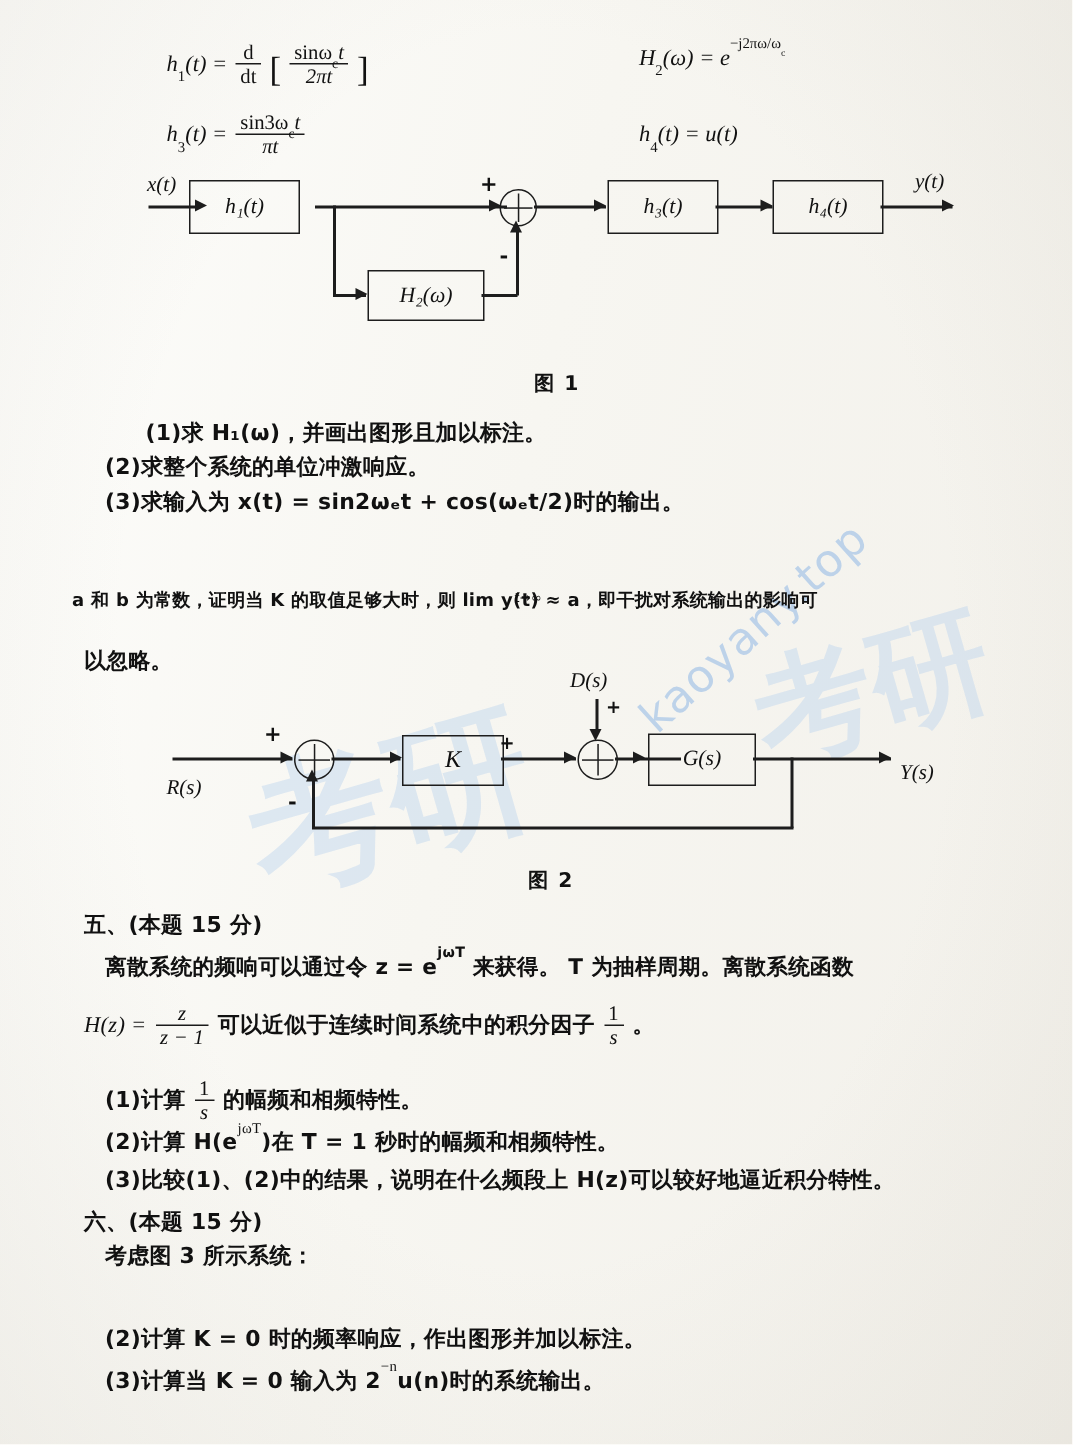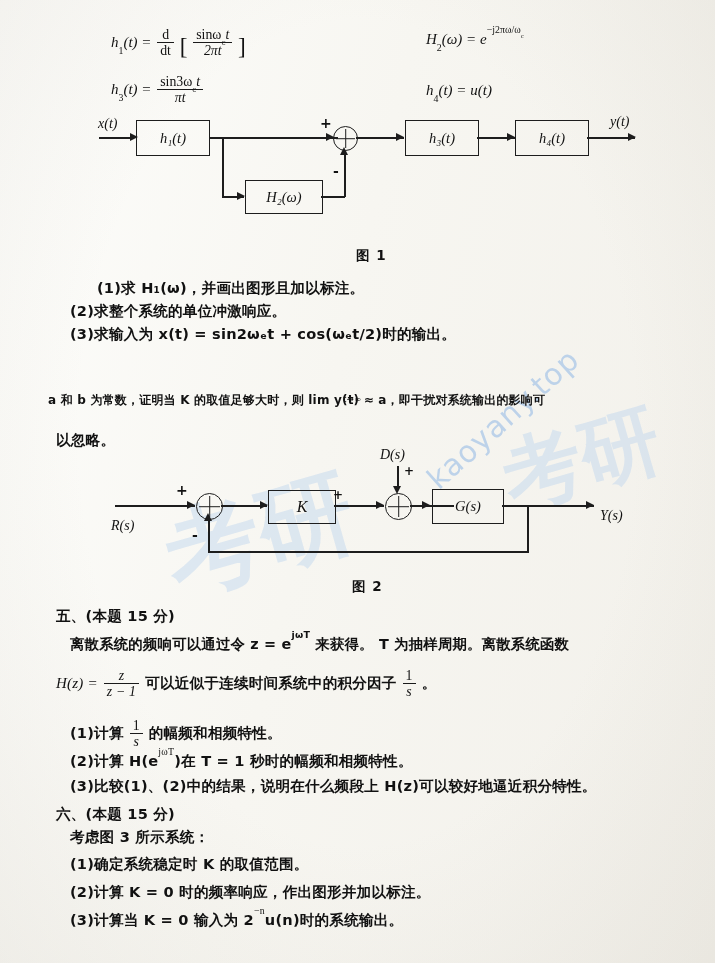--- a/index.html
+++ b/index.html
@@ -200,21 +200,21 @@
       <span class="mi">h</span><sub>4</sub><span class="mi">(t) = u(t)</span>
     </div>
 
     <div class="dgm" style="left:0; top:0; width:715px; height:240px;">
 
       <div class="siglab" style="left:98px; top:116px;">x(t)</div>
 
       <div class="wire h" style="left:99px; top:137px; width:34px;"></div>
       <div class="arrow r" style="left:130px; top:133px;"></div>
 
-      <div class="box" style="left:136px; top:120px; width:72px; height:34px;">
+      <div class="box" style="left:126px; top:120px; width:72px; height:34px;">
         <span>h₁(t)</span>
       </div>
 
       <div class="wire h" style="left:210px; top:137px; width:128px;"></div>
       <div class="arrow r" style="left:326px; top:133px;"></div>
 
       <div class="wire v" style="left:222px; top:137px; height:60px;"></div>
       <div class="wire h" style="left:222px; top:196px; width:22px;"></div>
       <div class="arrow r" style="left:237px; top:192px;"></div>
 
@@ -339,20 +339,19 @@
     </div>
 
     <div class="tline" style="left:70px; top:752px; font-size:15px;">
       <span class="cn">(2)计算 H(e</span><sup>jωT</sup><span class="cn">)在 T = 1 秒时的幅频和相频特性。</span>
     </div>
 
     <div class="tline cn" style="left:70px; top:777px;">(3)比较(1)、(2)中的结果，说明在什么频段上 H(z)可以较好地逼近积分特性。</div>
 
     <div class="tline cn" style="left:56px; top:805px;text-align:center;">六、(本题 15 分)</div>
     <div class="tline cn" style="left:70px; top:828px;">考虑图 3 所示系统：</div>
-    <div class="tline cn" style="left:70px; top:855px;">(1)确定系统稳定时 K 的取值范围。</div>
     <div class="tline cn" style="left:70px; top:883px;">(2)计算 K = 0 时的频率响应，作出图形并加以标注。</div>
     <div class="tline" style="left:70px; top:911px; font-size:15px;">
       <span class="cn">(3)计算当 K = 0 输入为 2</span><sup>−n</sup><span class="cn">u(n)时的系统输出。</span>
     </div>
 
   </div>
 </div>
 
 </body></html>

